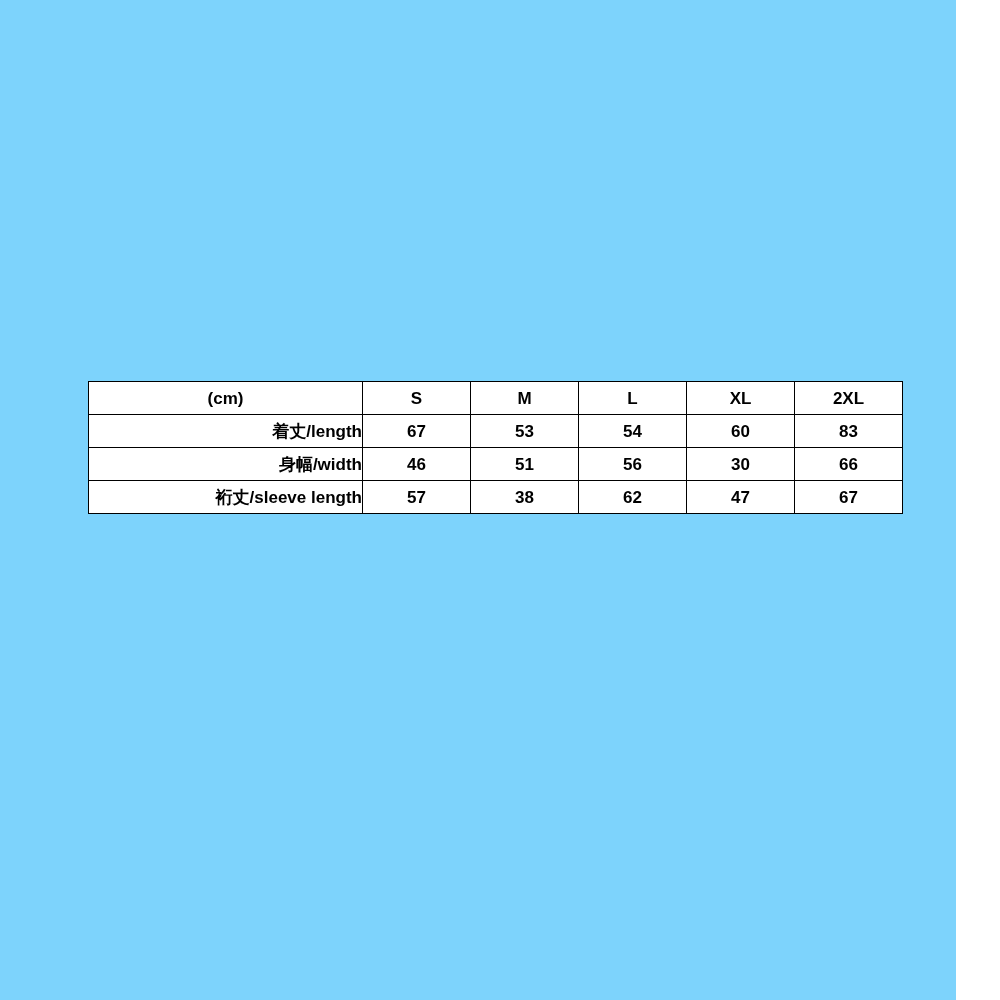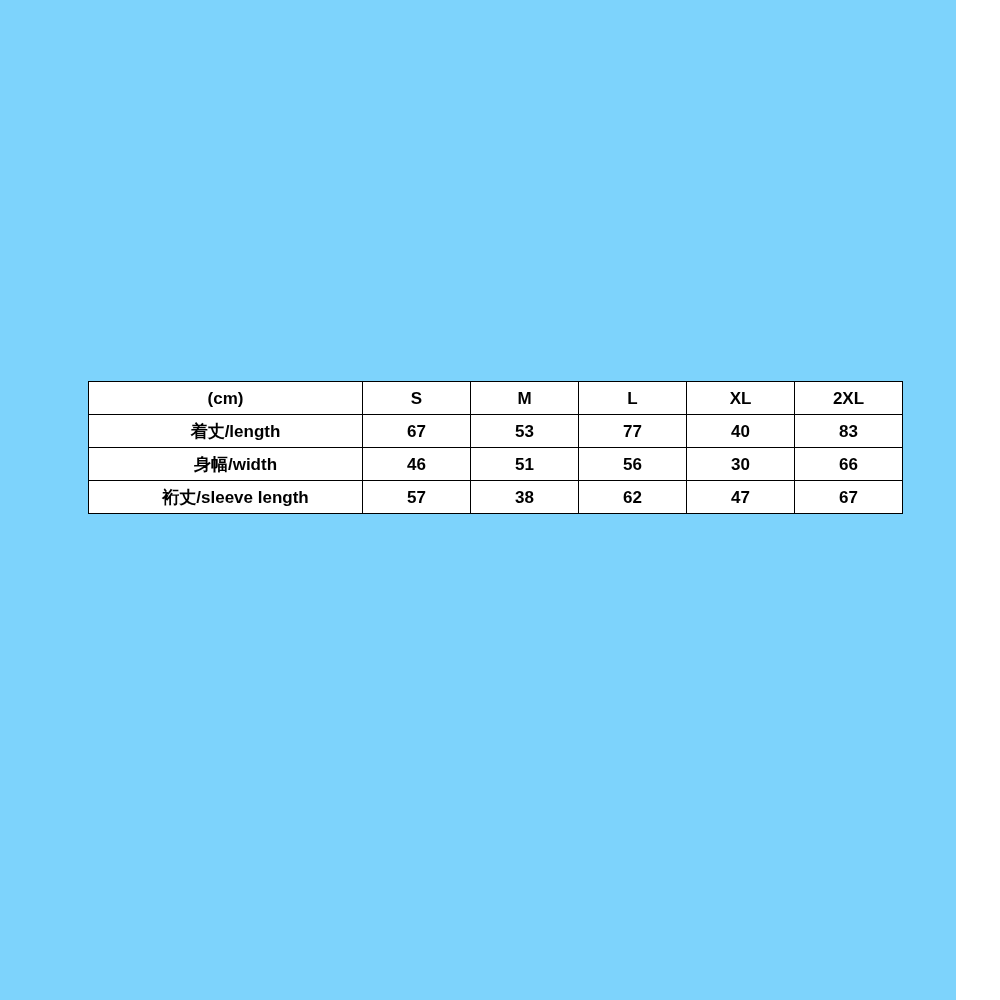--- a/index.html
+++ b/index.html
@@ -32,21 +32,21 @@
     font-size: 17px;
     line-height: 1;
     height: 32px;
     padding: 0;
     text-align: center;
     vertical-align: middle;
     white-space: nowrap;
     overflow: hidden;
   }
   table.size-table td.row-label {
-    text-align: center;
+    text-align: right;
     padding-left: 20px;
   }
 </style>
 </head>
 <body>
 
 <div class="canvas">
   <table class="size-table">
     <colgroup>
       <col style="width:274px">
@@ -64,22 +64,22 @@
         <th>L</th>
         <th>XL</th>
         <th>2XL</th>
       </tr>
     </thead>
     <tbody>
       <tr>
         <td class="row-label">着丈/length</td>
         <td>67</td>
         <td>53</td>
-        <td>77</td>
-        <td>40</td>
+        <td>54</td>
+        <td>60</td>
         <td>83</td>
       </tr>
       <tr>
         <td class="row-label">身幅/width</td>
         <td>46</td>
         <td>51</td>
         <td>56</td>
         <td>30</td>
         <td>66</td>
       </tr>

